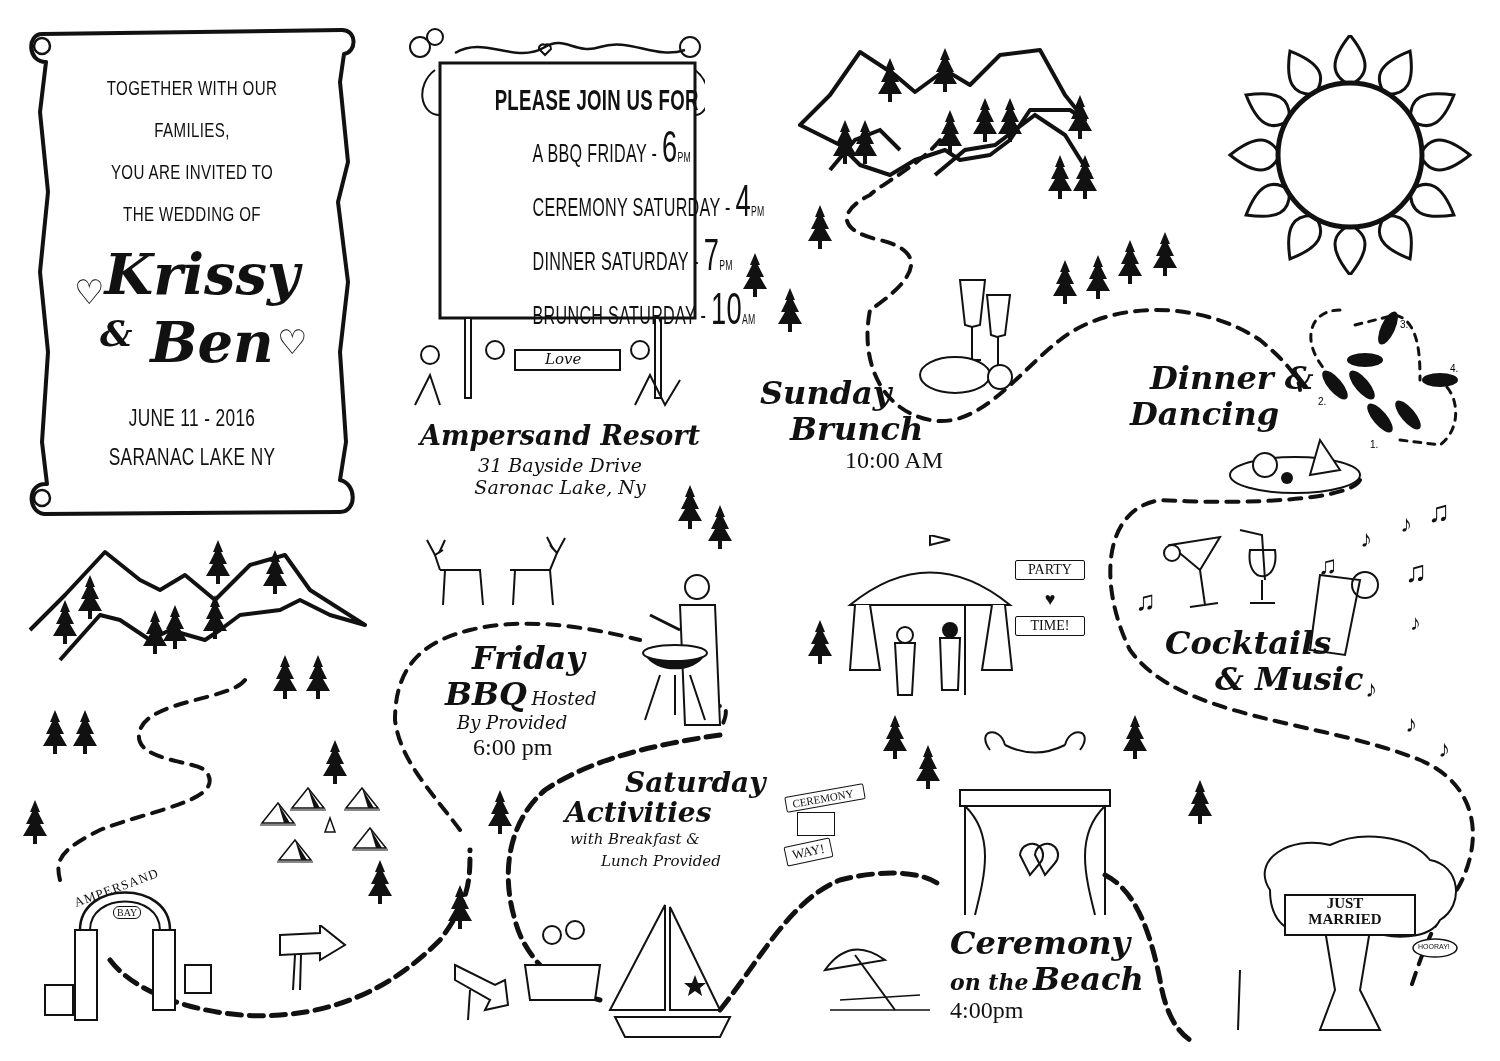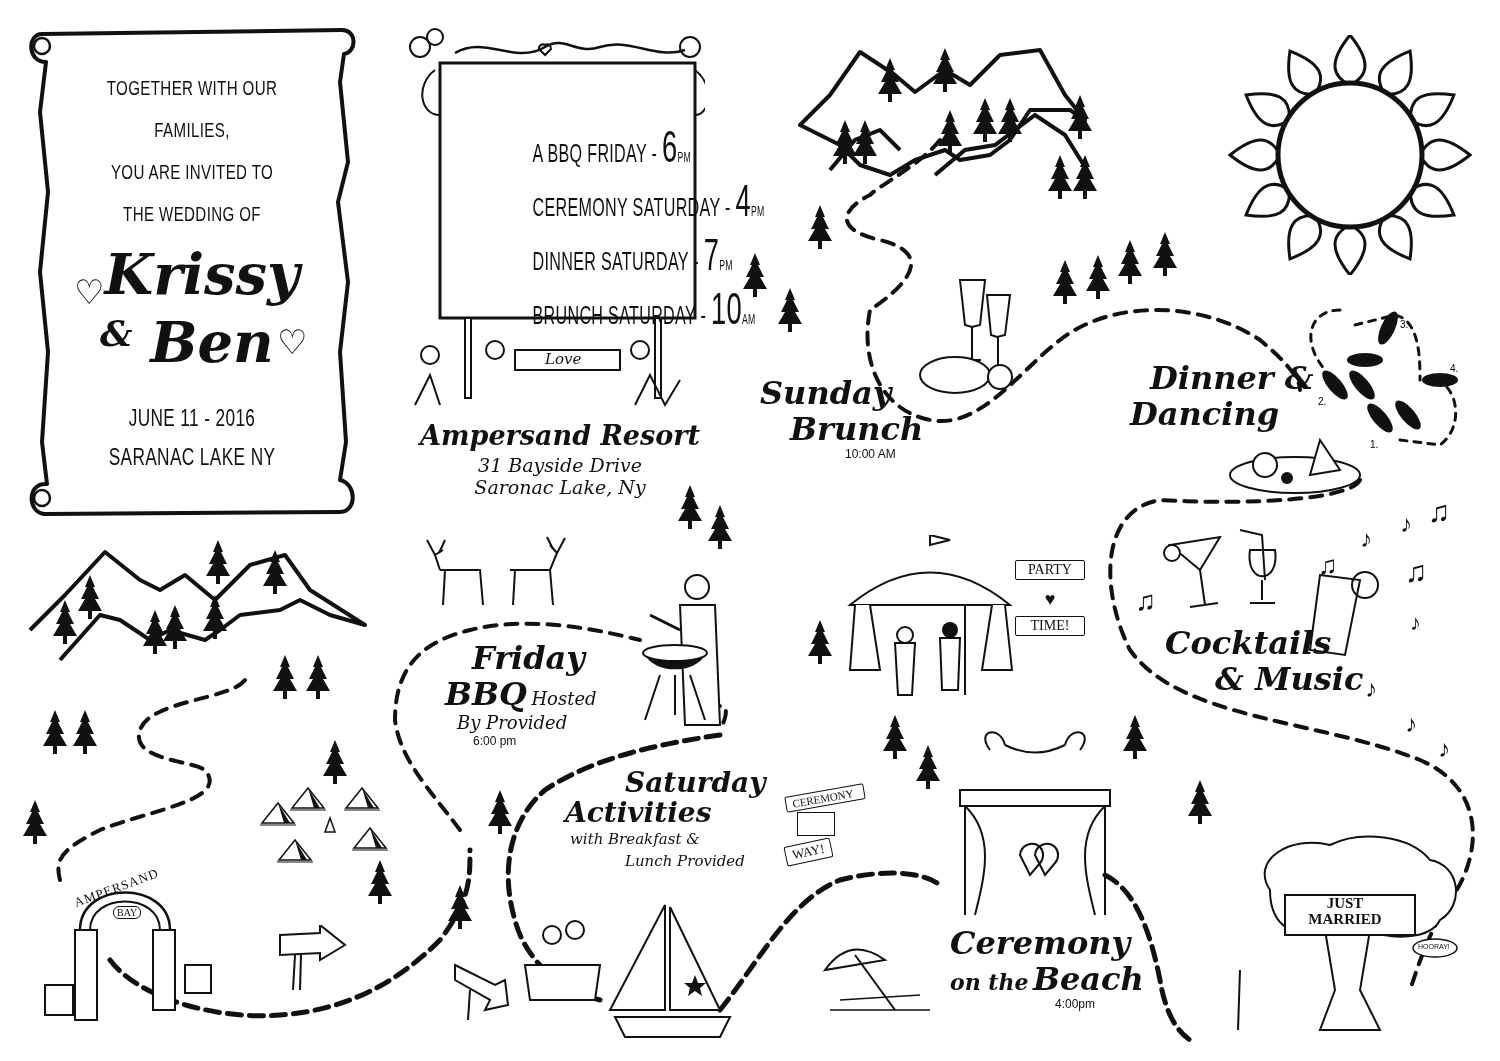--- a/index.html
+++ b/index.html
@@ -14,21 +14,21 @@
   .scroll-text{position:absolute;left:60px;width:260px;text-align:center;}
   .invite-line{font-size:21px;transform:scaleX(0.72);transform-origin:center;line-height:42px;display:block;}
   .names{position:absolute;left:60px;width:260px;text-align:center;}
   .name-big{font-size:56px;display:block;line-height:60px;}
   .sign-line{font-size:26px;transform:scaleX(0.62);transform-origin:right;display:block;text-align:right;line-height:43px;white-space:nowrap;}
   .sign-title{font-size:30px;font-weight:bold;transform:scaleX(0.62);transform-origin:center;display:block;text-align:center;white-space:nowrap;}
   .pm{font-size:14px;}
   .big{font-size:44px;}
   .label-script{font-size:32px;line-height:36px;white-space:nowrap;}
   .sub-script{font-size:18px;line-height:22px;white-space:nowrap;}
-  .time{font-size:12px;white-space:nowrap;}
+  .time{font-size:24px;white-space:nowrap;font-family:Liberation Serif, serif;}
   .tiny-sign{font-family:"Liberation Serif",serif;font-size:14px;border:1.5px solid #111;background:#fff;padding:1px 6px;border-radius:2px;white-space:nowrap;}
 </style>
 </head>
 <body>
 
 <svg class="layer" viewBox="0 0 1500 1061">
   <defs>
     <g id="tree">
       <path d="M0,-30 L-5,-18 L-3,-18 L-9,-6 L-5,-6 L-12,6 L-2,6 L-2,14 L2,14 L2,6 L12,6 L5,-6 L9,-6 L3,-18 L5,-18 Z" fill="#111"></path>
     </g>
@@ -145,20 +145,23 @@
     <circle cx="295" cy="22" r="10" fill="none" stroke="#111" stroke-width="2"></circle>
     <path d="M40,45 C20,60 25,90 45,90 M300,45 C320,60 315,90 300,90" fill="none" stroke="#111" stroke-width="2"></path>
     <rect x="70" y="293" width="6" height="80" fill="#fff" stroke="#111" stroke-width="2"></rect>
     <rect x="260" y="293" width="6" height="80" fill="#fff" stroke="#111" stroke-width="2"></rect>
     <rect x="120" y="325" width="105" height="20" fill="#fff" stroke="#111" stroke-width="2"></rect>
     <circle cx="35" cy="330" r="9" fill="none" stroke="#111" stroke-width="2"></circle>
     <circle cx="100" cy="325" r="9" fill="none" stroke="#111" stroke-width="2"></circle>
     <circle cx="245" cy="325" r="9" fill="none" stroke="#111" stroke-width="2"></circle>
     <path d="M20,380 L35,350 L45,380 M240,380 L255,350 L270,380 L285,355" fill="none" stroke="#111" stroke-width="2"></path>
   </svg>
+  <div class="abs" style="left:55px;top:58px;width:235px;">
+    <span class="sign-title narrow">PLEASE JOIN US FOR</span>
+  </div>
   <div class="abs" style="left:52px;top:100px;width:225px;">
     <div class="sign-line narrow"><span>A BBQ FRIDAY -</span> <span class="big">6</span><span class="pm">PM</span></div>
     <div class="sign-line narrow"><span>CEREMONY SATURDAY -</span> <span class="big">4</span><span class="pm">PM</span></div>
     <div class="sign-line narrow"><span>DINNER SATURDAY -</span> <span class="big">7</span><span class="pm">PM</span></div>
     <div class="sign-line narrow"><span>BRUNCH SATURDAY -</span> <span class="big">10</span><span class="pm">AM</span></div>
   </div>
   <span class="abs scriptl" style="left:150px;top:325px;font-size:15px;">Love</span>
 </div>
 
 <div class="abs" style="left:420px;top:418px;width:280px;text-align:center;">
@@ -249,21 +252,21 @@
     <span class="scriptl sub-script">Hosted</span>
   </div>
   <div class="scriptl sub-script" style="margin-left:12px;">By Provided</div>
   <div class="time" style="margin-left:28px;">6:00 pm</div>
 </div>
 
 <div class="abs" style="left:565px;top:768px;">
   <div class="script label-script" style="margin-left:60px;font-size:28px;line-height:30px;">Saturday</div>
   <div class="script label-script" style="font-size:28px;line-height:30px;">Activities</div>
   <div class="scriptl sub-script" style="margin-left:5px;font-size:15px;">with Breakfast &amp;</div>
-  <div class="scriptl sub-script" style="margin-left:60px;font-size:15px;">Lunch Provided</div>
+  <div class="scriptl sub-script" style="margin-left:36px;font-size:15px;">Lunch Provided</div>
 </div>
 <svg class="abs" style="left:520px;top:895px;" width="230" height="150">
   <path d="M5,70 L80,70 L75,105 L10,105 Z" fill="#fff" stroke="#111" stroke-width="2"></path>
   <circle cx="32" cy="40" r="9" fill="#fff" stroke="#111" stroke-width="2"></circle>
   <circle cx="55" cy="35" r="9" fill="#fff" stroke="#111" stroke-width="2"></circle>
   <path d="M145,10 L145,115 L90,115 Z M150,12 L200,115 L150,115 Z" fill="#fff" stroke="#111" stroke-width="2"></path>
   <path d="M95,122 L210,122 L200,142 L105,142 Z" fill="#fff" stroke="#111" stroke-width="2"></path>
   <path d="M175,80 l3,8 8,0 -6,5 2,8 -7,-5 -7,5 2,-8 -6,-5 8,0 z" fill="#111"></path>
 </svg>
 <svg class="abs" style="left:450px;top:955px;" width="70" height="70">
@@ -326,21 +329,21 @@
   <path d="M5,30 Q30,-5 65,20 Z" fill="#fff" stroke="#111" stroke-width="2"></path>
   <path d="M35,15 L75,70" stroke="#111" stroke-width="2"></path>
   <path d="M10,70 L110,70 M20,60 L100,55" stroke="#111" stroke-width="1.5"></path>
 </svg>
 <div class="abs" style="left:950px;top:925px;">
   <div class="script label-script">Ceremony</div>
   <div style="white-space:nowrap;">
     <span class="script sub-script" style="font-size:22px;">on the</span>
     <span class="script label-script">Beach</span>
   </div>
-  <div class="time" style="margin-left:105px;">4:00pm</div>
+  <div class="time" style="">4:00pm</div>
 </div>
 
 <svg class="abs" style="left:1230px;top:830px;" width="250" height="210">
   <path d="M40,60 C20,30 60,5 100,15 C130,0 180,5 200,30 C230,35 235,75 210,90 C200,110 160,110 140,100 L130,160 L150,200 L90,200 L105,160 L95,100 C70,110 40,100 40,60 Z" fill="#fff" stroke="#111" stroke-width="2"></path>
   <rect x="55" y="65" width="130" height="40" fill="#fff" stroke="#111" stroke-width="2"></rect>
   <ellipse cx="205" cy="118" rx="22" ry="9" fill="#fff" stroke="#111" stroke-width="1.5"></ellipse>
   <path d="M-25,145 L-10,135 L-5,200 M10,140 L8,200" fill="none" stroke="#111" stroke-width="2"></path>
 </svg>
 <div class="abs" style="left:1290px;top:895px;width:110px;text-align:center;font-family:'Liberation Serif',serif;font-weight:bold;">
   <div style="font-size:15px;line-height:16px;">JUST</div>

